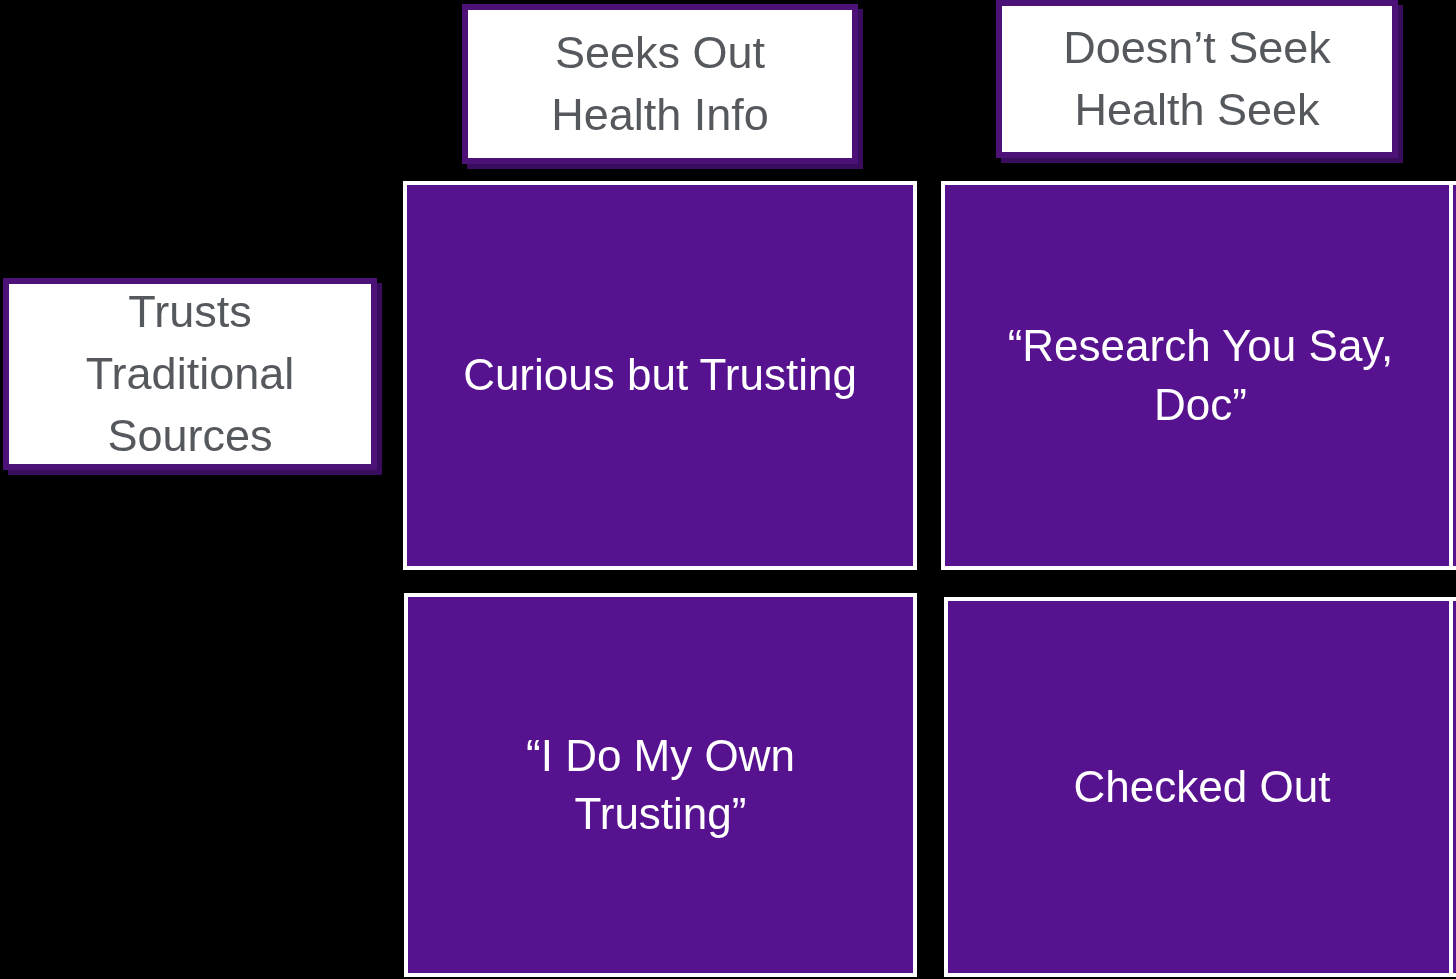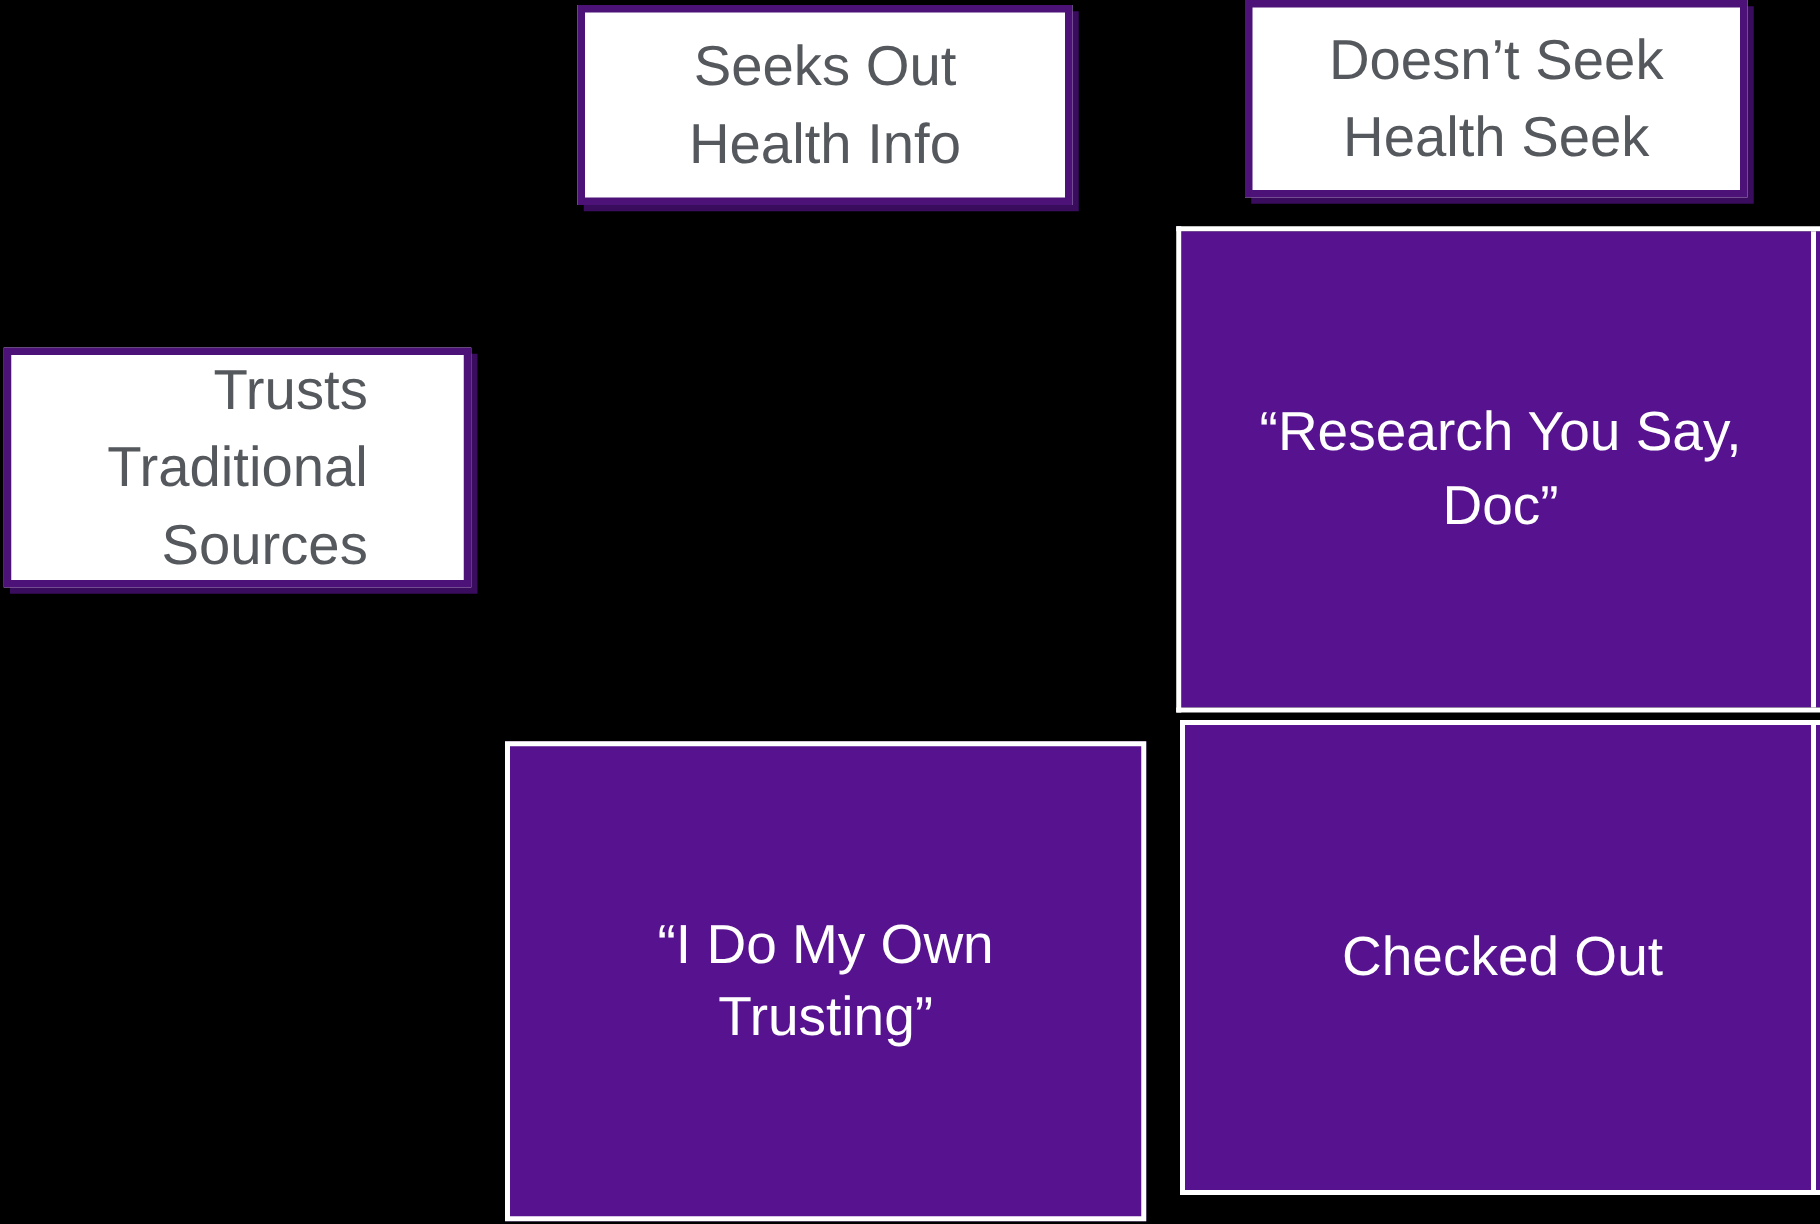--- a/index.html
+++ b/index.html
@@ -23,21 +23,21 @@
     border:6px solid var(--header-border);
     box-shadow:5px 5px 0 var(--header-shadow);
     color:var(--header-text);
     font-size:45px;
     line-height:1.38;
     display:flex;align-items:center;justify-content:center;
     text-align:center;white-space:pre-line;
   }
   .hdr-col1{left:462px;top:4px;width:396px;height:160px;}
   .hdr-col2{left:996px;top:0px;width:402px;height:158px;}
-  .hdr-row1{left:3px;top:278px;width:374px;height:192px;text-align:right;}
+  .hdr-row1{left:3px;top:278px;width:374px;height:192px;}
 
   .quad{
     position:absolute;
     background:var(--quadrant-fill);
     border:4px solid var(--quadrant-border);
     color:var(--quadrant-text);
     font-size:44px;
     line-height:1.32;
     display:flex;align-items:center;justify-content:center;
     text-align:center;white-space:pre-line;
@@ -47,21 +47,21 @@
   
   .quad-tr{
     left:941px;top:181px;width:515px;height:389px;border-right:none;
     background:linear-gradient(to right,
       var(--quadrant-fill) 0 504px,
       var(--quadrant-border) 504px 508px,
       var(--quadrant-fill) 508px);
     background-origin:padding-box;
   }
   .quad-br{
-    left:944px;top:576px;width:512px;height:380px;border-right:none;
+    left:944px;top:597px;width:512px;height:380px;border-right:none;
     background:linear-gradient(to right,
       var(--quadrant-fill) 0 501px,
       var(--quadrant-border) 501px 505px,
       var(--quadrant-fill) 505px);
     background-origin:padding-box;
   }
 </style>
 </head>
 <body>
 
@@ -70,20 +70,21 @@
   <div class="hdr hdr-col1">Seeks Out
 Health Info</div>
 
   <div class="hdr hdr-col2">Doesn’t Seek
 Health Seek</div>
 
   <div class="hdr hdr-row1">Trusts
 Traditional
 Sources</div>
 
+  <div class="quad quad-tl">Curious but Trusting</div>
 
   <div class="quad quad-tr">“Research You Say,
 Doc”</div>
 
   <div class="quad quad-bl">“I Do My Own
 Trusting”</div>
 
   <div class="quad quad-br">Checked Out</div>
 
 </div>

